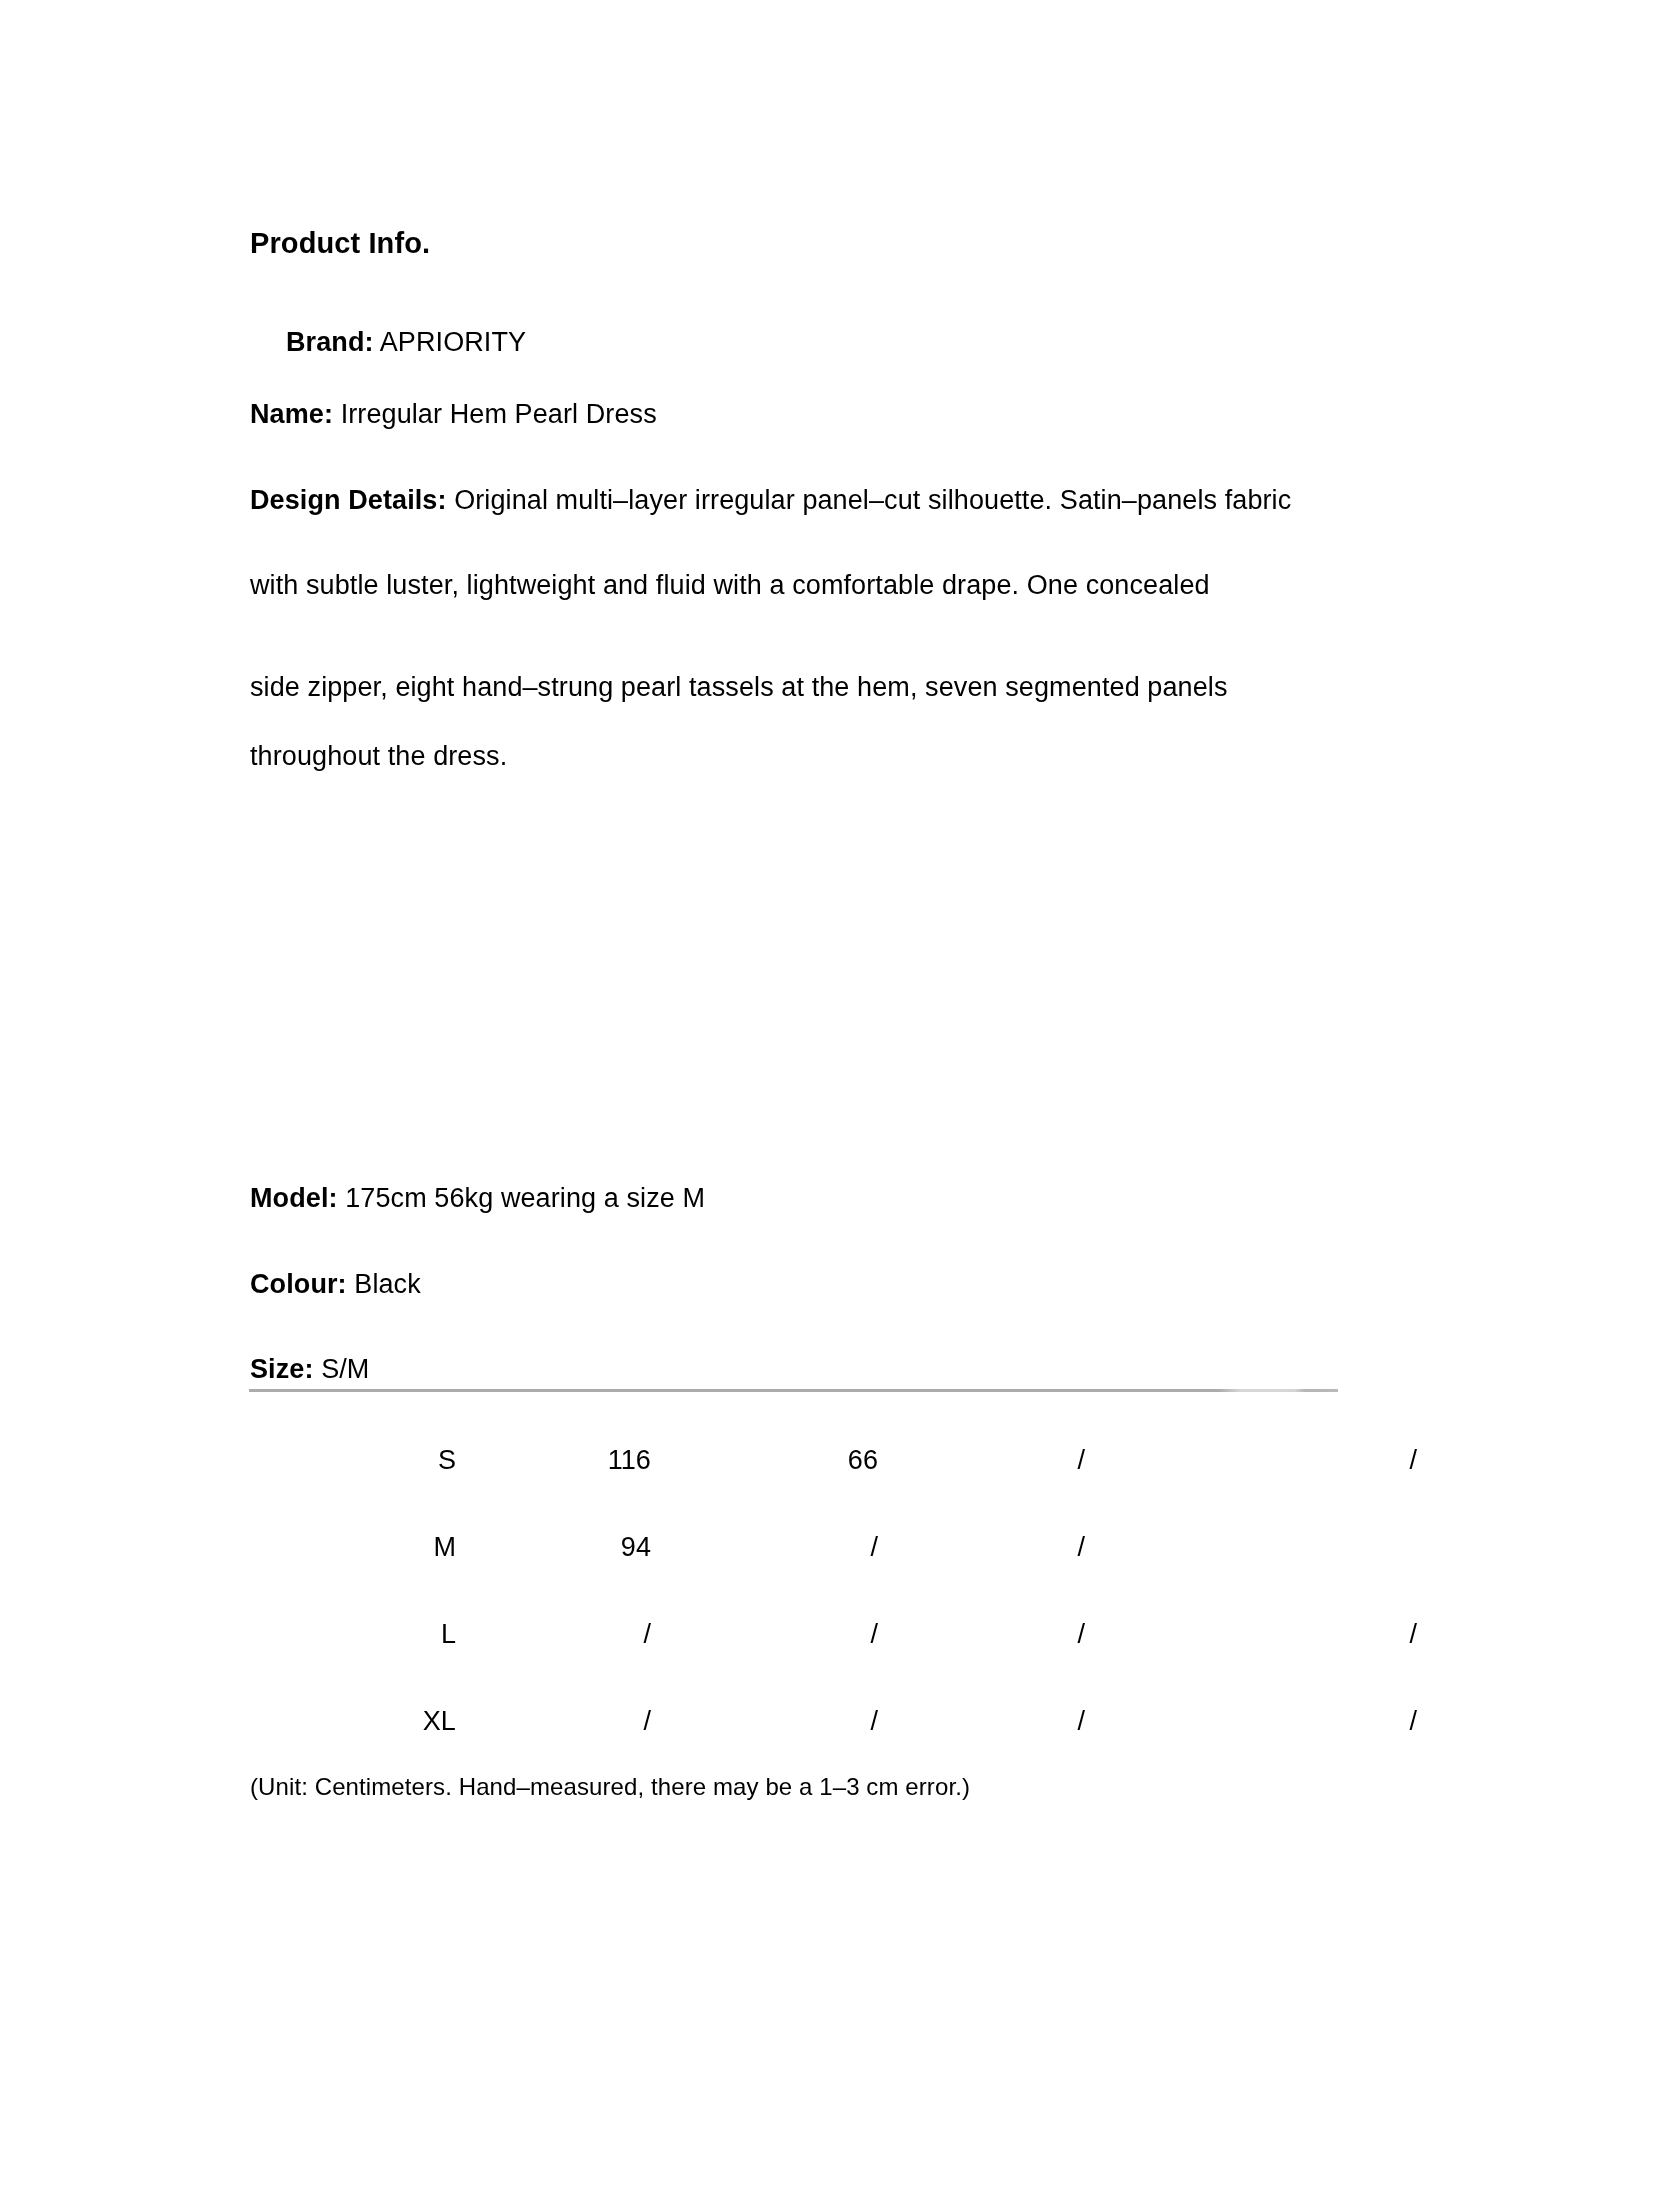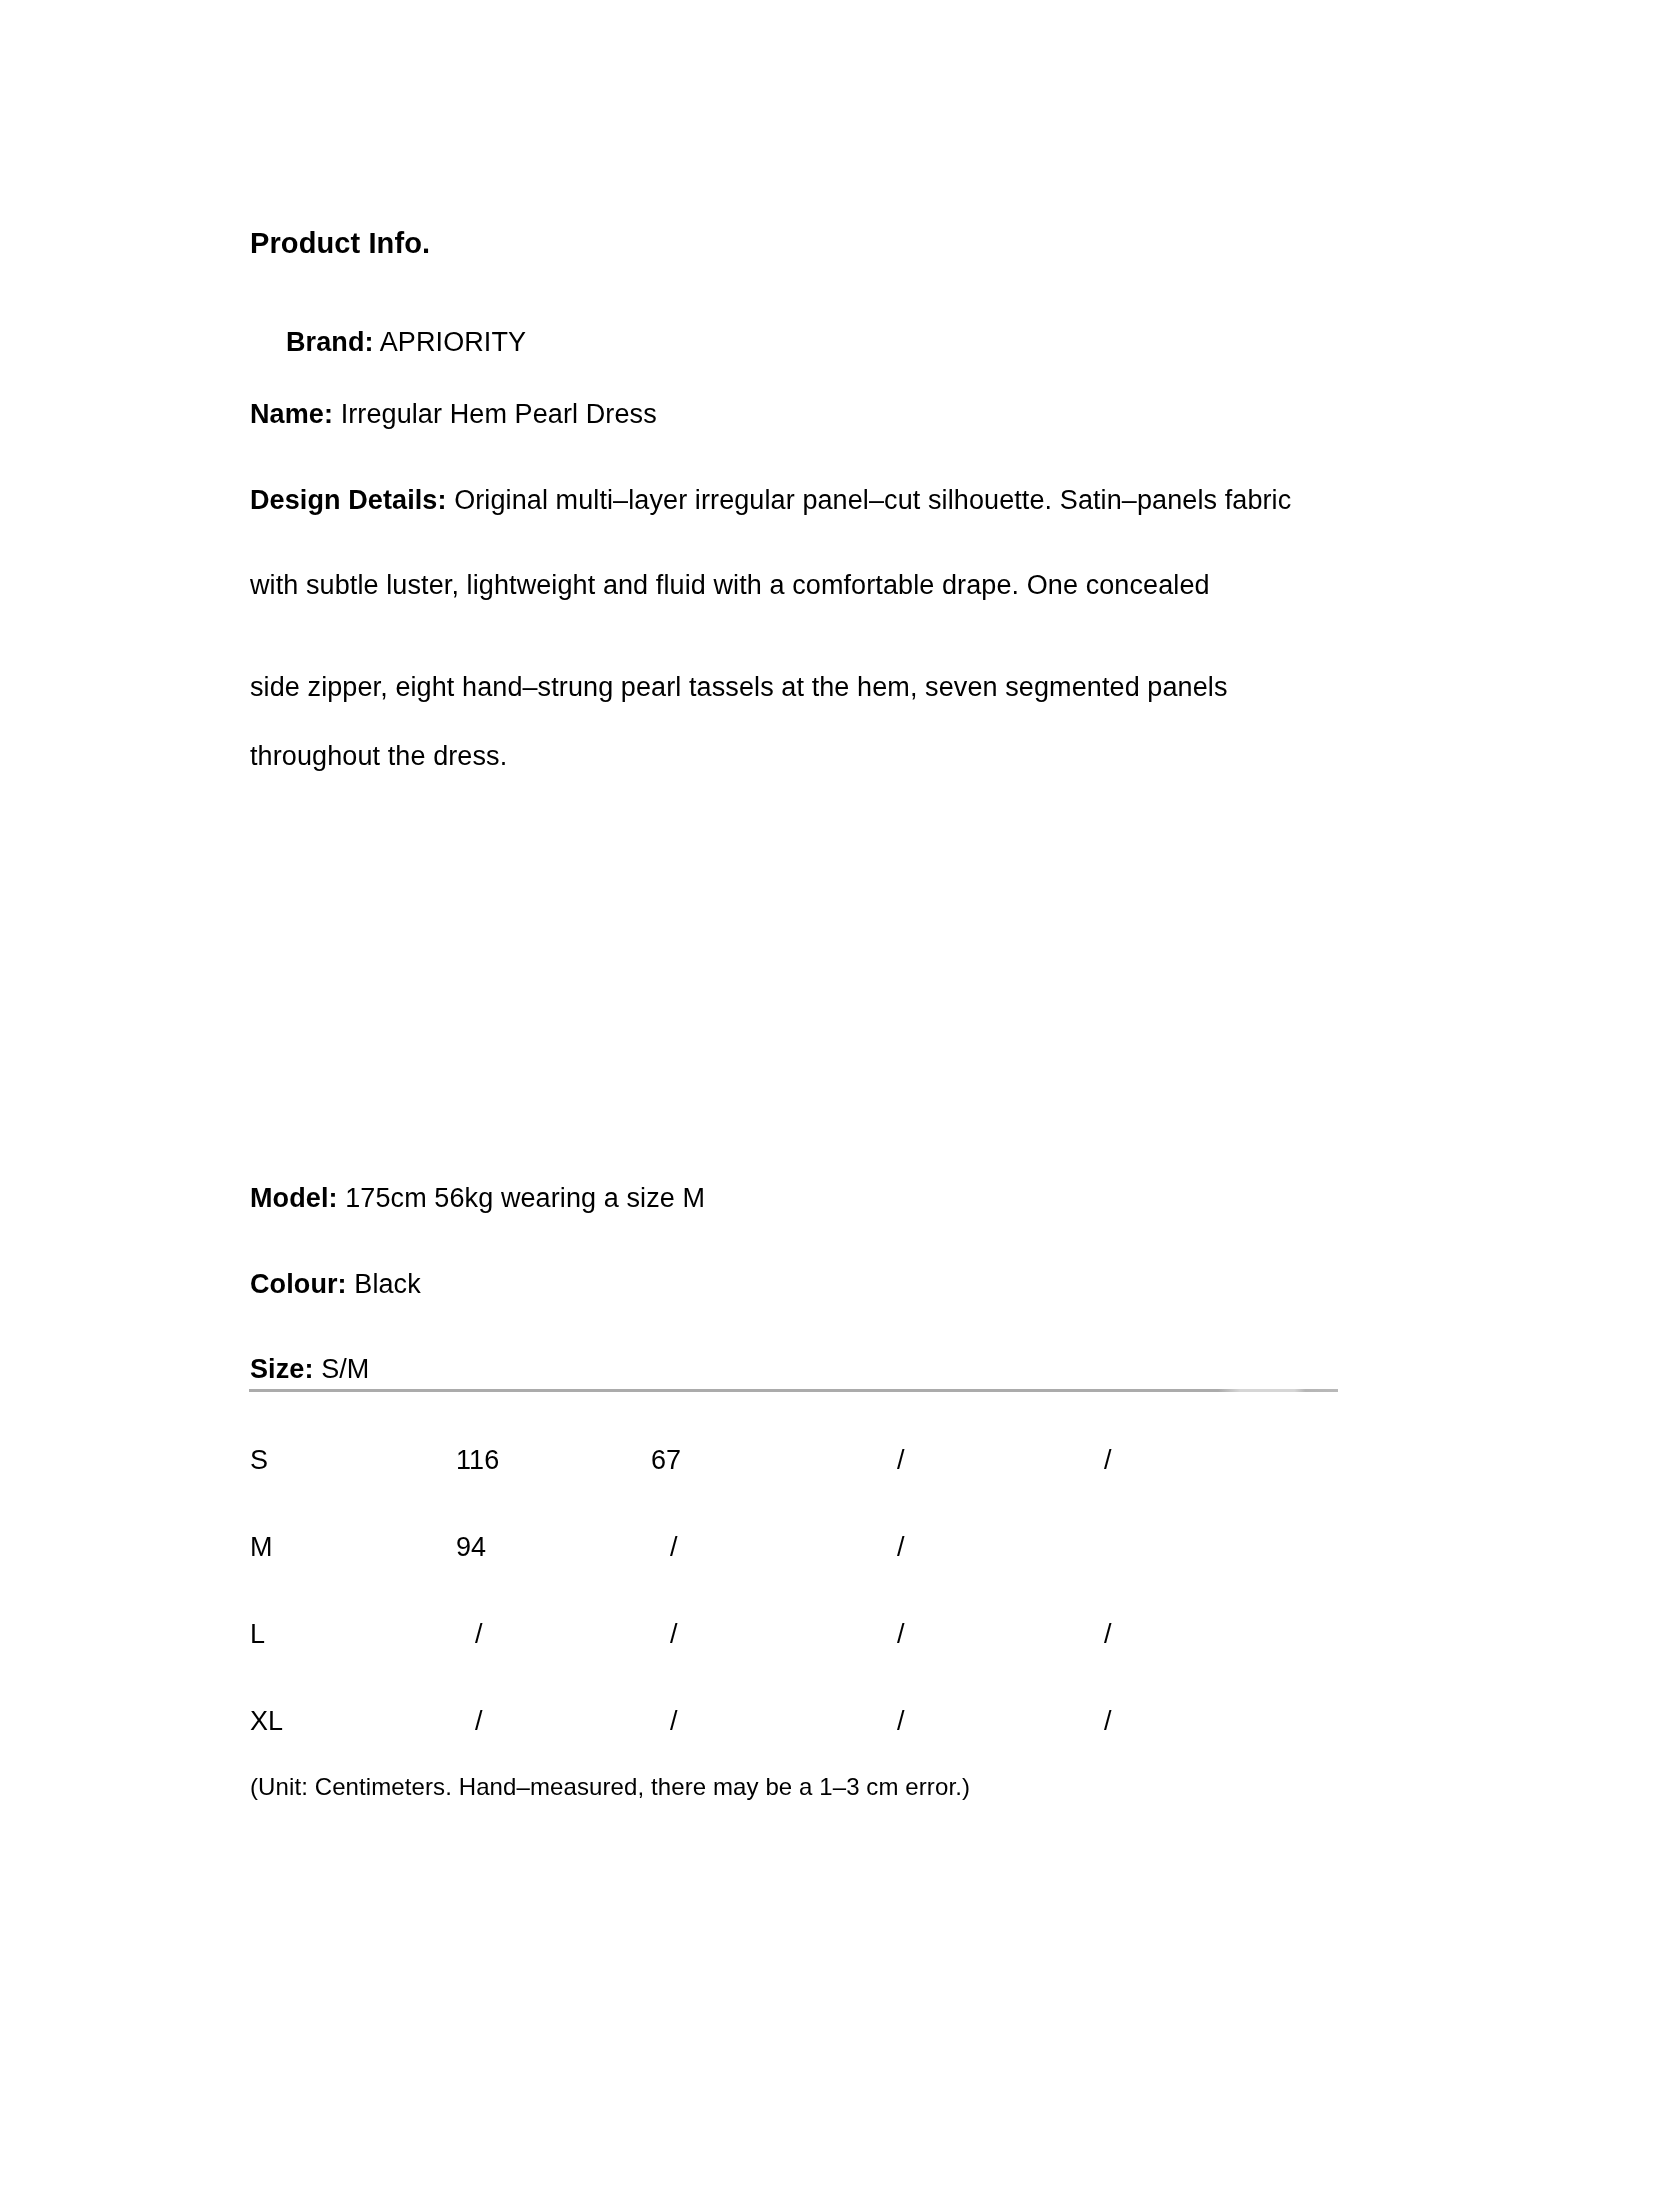--- a/index.html
+++ b/index.html
@@ -4,20 +4,21 @@
 <style>
   html, body { margin: 0; padding: 0; background: #ffffff; }
   .page {
     position: relative;
     width: 1654px;
     height: 2205px;
     background: #ffffff;
     color: #000000;
     font-family: "Liberation Sans", "DejaVu Sans", sans-serif;
     overflow: hidden;
+    text-align: right;
   }
   .line {
     position: absolute;
     left: 250px;
     font-size: 27px;
     line-height: 85px;
     white-space: nowrap;
     letter-spacing: 0.1px;
   }
   .b { font-weight: 700; }
@@ -125,21 +126,21 @@
     <span class="b">Size:</span>
     <span>S/M</span>
   </div>
 
   <div class="divider"></div>
 
   <div class="size-table">
     <div class="trow">
       <span class="c">S</span>
       <span class="c">116</span>
-      <span class="c">67</span>
+      <span class="c">66</span>
       <span class="c slash">/</span>
       <span class="c slash">/</span>
     </div>
     <div class="trow">
       <span class="c">M</span>
       <span class="c">94</span>
       <span class="c slash">/</span>
       <span class="c slash">/</span>
     </div>
     <div class="trow">

